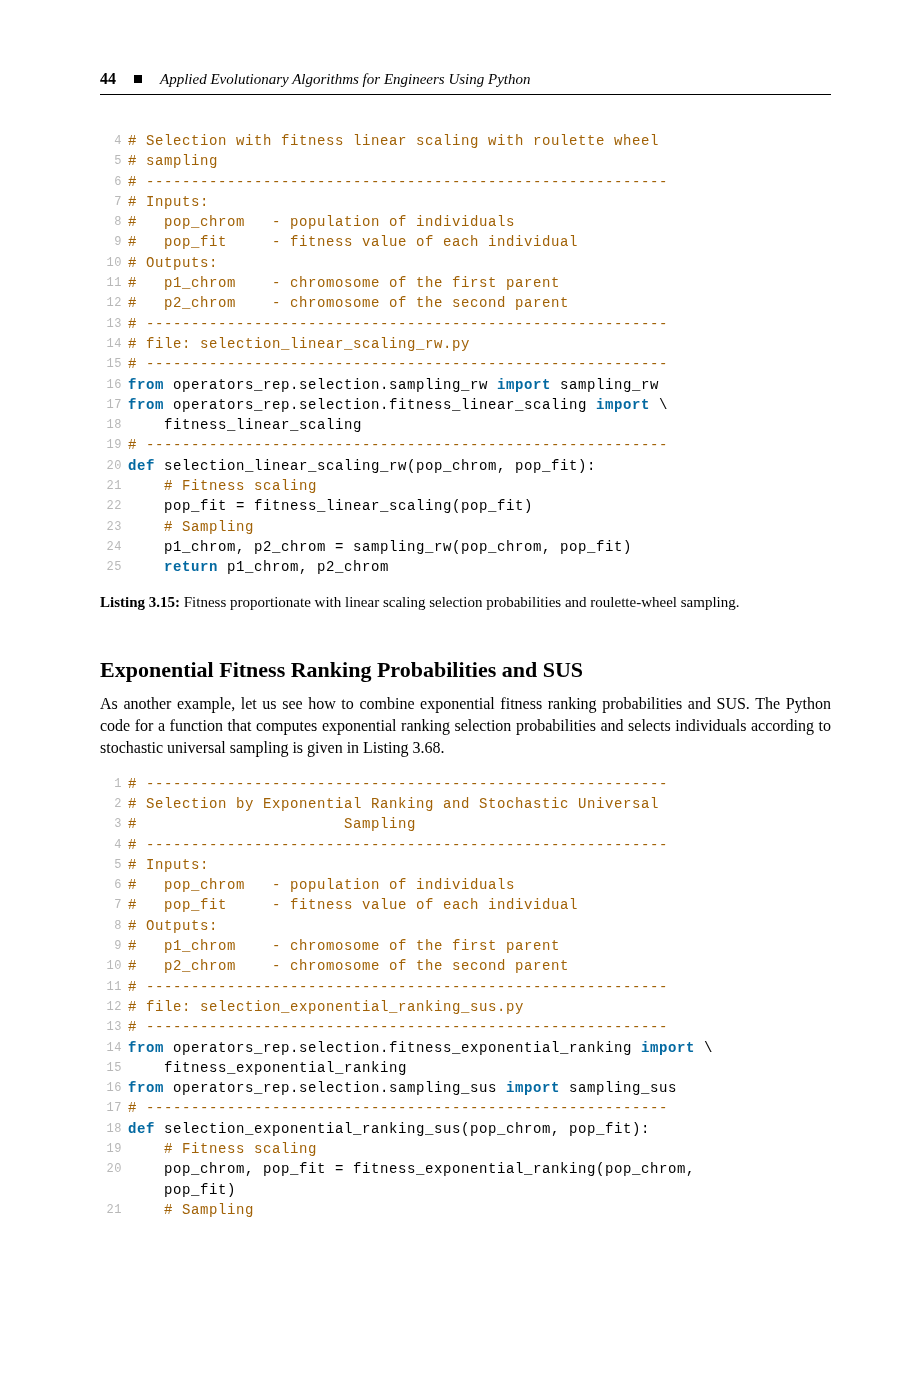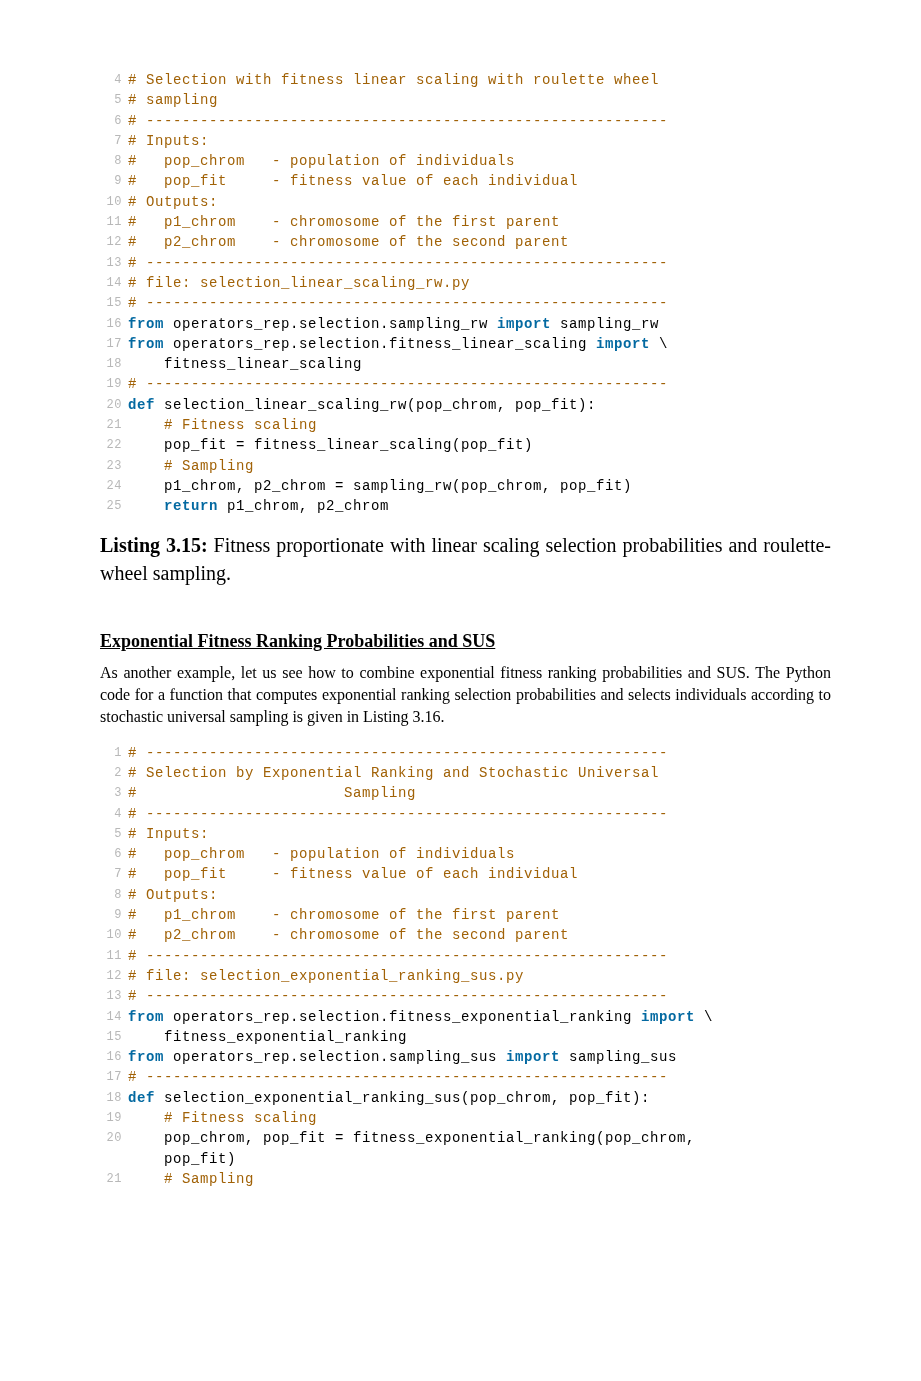--- a/index.html
+++ b/index.html
@@ -59,49 +59,53 @@
     user-select: none;
     font-size: 12px;
     padding-top: 2px;
   }
   .code {
     flex: 1;
   }
   .comment { color: #a16207; }
   .kw { color: #0369a1; font-weight: bold; }
   .caption {
-    font-size: 20px;
+    font-size: 15px;
     line-height: 1.4;
     margin-bottom: 44px;
     text-align: justify;
   }
   .caption-label { font-weight: bold; }
   .section-h {
     font-weight: bold;
-    font-size: 18px;
+    font-size: 22px;
     margin-bottom: 10px;
-    text-decoration: underline;
   }
   .body-p {
     font-size: 16px;
     line-height: 1.4;
     text-align: justify;
     margin-bottom: 14px;
   }
 </style>
 </head>
 <body>
 
 <div class="page">
 
+  <div class="header">
+    <span class="page-num">44</span>
+    <span class="sq"></span>
+    <span class="book-title">Applied Evolutionary Algorithms for Engineers Using Python</span>
+  </div>
 
   <div class="code-block" id="listing1"><div class="code-line"><span class="ln">4</span><span class="code comment"># Selection with fitness linear scaling with roulette wheel</span></div><div class="code-line"><span class="ln">5</span><span class="code comment"># sampling</span></div><div class="code-line"><span class="ln">6</span><span class="code comment"># ----------------------------------------------------------</span></div><div class="code-line"><span class="ln">7</span><span class="code comment"># Inputs:</span></div><div class="code-line"><span class="ln">8</span><span class="code comment">#   pop_chrom   - population of individuals</span></div><div class="code-line"><span class="ln">9</span><span class="code comment">#   pop_fit     - fitness value of each individual</span></div><div class="code-line"><span class="ln">10</span><span class="code comment"># Outputs:</span></div><div class="code-line"><span class="ln">11</span><span class="code comment">#   p1_chrom    - chromosome of the first parent</span></div><div class="code-line"><span class="ln">12</span><span class="code comment">#   p2_chrom    - chromosome of the second parent</span></div><div class="code-line"><span class="ln">13</span><span class="code comment"># ----------------------------------------------------------</span></div><div class="code-line"><span class="ln">14</span><span class="code comment"># file: selection_linear_scaling_rw.py</span></div><div class="code-line"><span class="ln">15</span><span class="code comment"># ----------------------------------------------------------</span></div><div class="code-line"><span class="ln">16</span><span class="code"><span class="kw">from</span><span> operators_rep.selection.sampling_rw </span><span class="kw">import</span><span> sampling_rw</span></span></div><div class="code-line"><span class="ln">17</span><span class="code"><span class="kw">from</span><span> operators_rep.selection.fitness_linear_scaling </span><span class="kw">import</span><span> \</span></span></div><div class="code-line"><span class="ln">18</span><span class="code">    fitness_linear_scaling</span></div><div class="code-line"><span class="ln">19</span><span class="code comment"># ----------------------------------------------------------</span></div><div class="code-line"><span class="ln">20</span><span class="code"><span class="kw">def</span><span> selection_linear_scaling_rw(pop_chrom, pop_fit):</span></span></div><div class="code-line"><span class="ln">21</span><span class="code comment">    # Fitness scaling</span></div><div class="code-line"><span class="ln">22</span><span class="code">    pop_fit = fitness_linear_scaling(pop_fit)</span></div><div class="code-line"><span class="ln">23</span><span class="code comment">    # Sampling</span></div><div class="code-line"><span class="ln">24</span><span class="code">    p1_chrom, p2_chrom = sampling_rw(pop_chrom, pop_fit)</span></div><div class="code-line"><span class="ln">25</span><span class="code"><span>    </span><span class="kw">return</span><span> p1_chrom, p2_chrom</span></span></div></div>
 
   <div class="caption">
     <span class="caption-label">Listing 3.15:</span><span> Fitness proportionate with linear scaling selection probabilities and roulette-wheel sampling.</span>
   </div>
 
   <div class="section-h">Exponential Fitness Ranking Probabilities and SUS</div>
-  <div class="body-p">As another example, let us see how to combine exponential fitness ranking probabilities and SUS. The Python code for a function that computes exponential ranking selection probabilities and selects individuals according to stochastic universal sampling is given in Listing 3.16.</div>
+  <div class="body-p">As another example, let us see how to combine exponential fitness ranking probabilities and SUS. The Python code for a function that computes exponential ranking selection probabilities and selects individuals according to stochastic universal sampling is given in Listing 3.68.</div>
 
   <div class="code-block" id="listing2"><div class="code-line"><span class="ln">1</span><span class="code comment"># ----------------------------------------------------------</span></div><div class="code-line"><span class="ln">2</span><span class="code comment"># Selection by Exponential Ranking and Stochastic Universal</span></div><div class="code-line"><span class="ln">3</span><span class="code comment">#                       Sampling</span></div><div class="code-line"><span class="ln">4</span><span class="code comment"># ----------------------------------------------------------</span></div><div class="code-line"><span class="ln">5</span><span class="code comment"># Inputs:</span></div><div class="code-line"><span class="ln">6</span><span class="code comment">#   pop_chrom   - population of individuals</span></div><div class="code-line"><span class="ln">7</span><span class="code comment">#   pop_fit     - fitness value of each individual</span></div><div class="code-line"><span class="ln">8</span><span class="code comment"># Outputs:</span></div><div class="code-line"><span class="ln">9</span><span class="code comment">#   p1_chrom    - chromosome of the first parent</span></div><div class="code-line"><span class="ln">10</span><span class="code comment">#   p2_chrom    - chromosome of the second parent</span></div><div class="code-line"><span class="ln">11</span><span class="code comment"># ----------------------------------------------------------</span></div><div class="code-line"><span class="ln">12</span><span class="code comment"># file: selection_exponential_ranking_sus.py</span></div><div class="code-line"><span class="ln">13</span><span class="code comment"># ----------------------------------------------------------</span></div><div class="code-line"><span class="ln">14</span><span class="code"><span class="kw">from</span><span> operators_rep.selection.fitness_exponential_ranking </span><span class="kw">import</span><span> \</span></span></div><div class="code-line"><span class="ln">15</span><span class="code">    fitness_exponential_ranking</span></div><div class="code-line"><span class="ln">16</span><span class="code"><span class="kw">from</span><span> operators_rep.selection.sampling_sus </span><span class="kw">import</span><span> sampling_sus</span></span></div><div class="code-line"><span class="ln">17</span><span class="code comment"># ----------------------------------------------------------</span></div><div class="code-line"><span class="ln">18</span><span class="code"><span class="kw">def</span><span> selection_exponential_ranking_sus(pop_chrom, pop_fit):</span></span></div><div class="code-line"><span class="ln">19</span><span class="code comment">    # Fitness scaling</span></div><div class="code-line"><span class="ln">20</span><span class="code">    pop_chrom, pop_fit = fitness_exponential_ranking(pop_chrom,</span></div><div class="code-line"><span class="ln"></span><span class="code">    pop_fit)</span></div><div class="code-line"><span class="ln">21</span><span class="code comment">    # Sampling</span></div></div>
 
 </div>
 
 </body></html>

